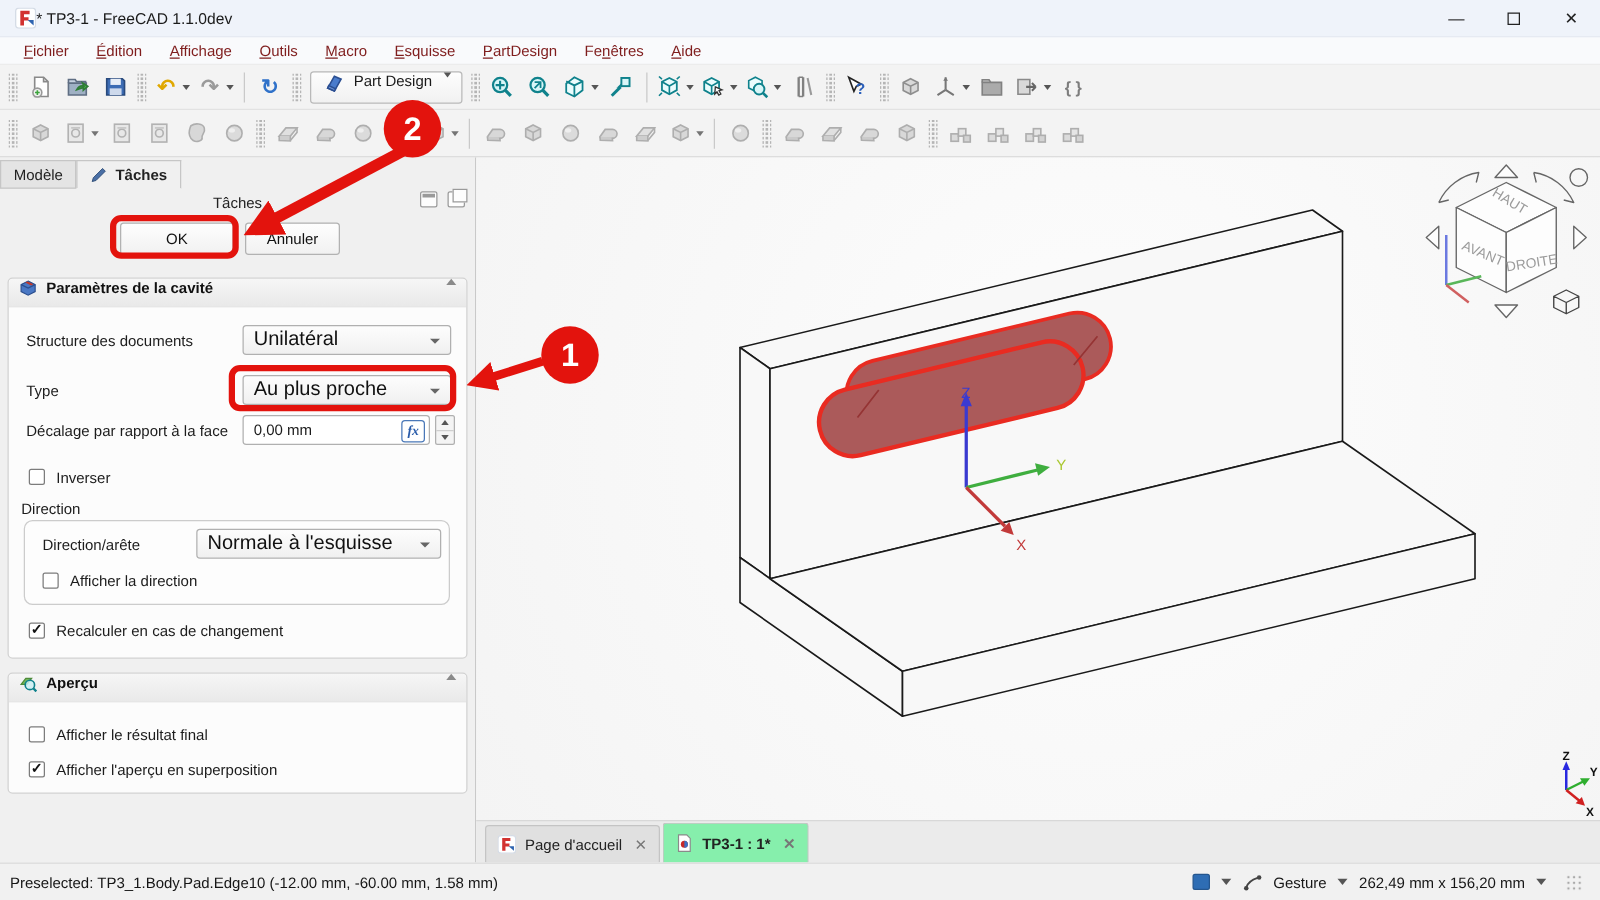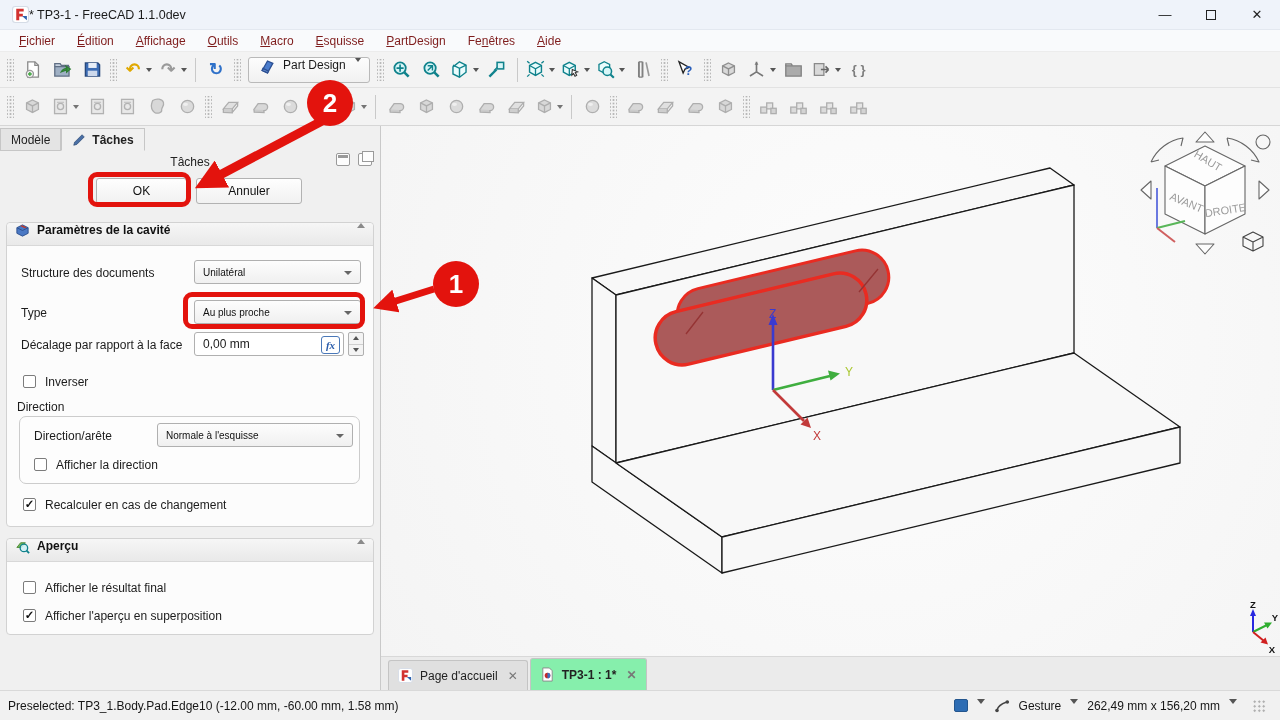--- a/index.html
+++ b/index.html
@@ -48,21 +48,21 @@
 .dockbtn{width:14px;height:13px;border:1px solid #9a9a9a;border-radius:2px;background:#fdfdfd;position:relative}
 .dockbtn.bar::after{content:"";position:absolute;left:1px;right:1px;top:1px;height:3px;background:#9a9a9a}
 .dockbtn.float::after{content:"";position:absolute;left:3px;top:-3px;width:10px;height:9px;border:1px solid #9a9a9a;background:#fdfdfd}
 .btn{position:absolute;height:26px;border:1px solid #b2b2b2;border-radius:3px;background:linear-gradient(#fefefe,#f1f1f1);font-size:12px;display:flex;align-items:center;justify-content:center;color:#111}
 
 .section{position:absolute;left:6px;width:368px;background:#fcfcfc;border:1px solid #d2d2d2;border-radius:4px}
 .sec-head{height:23px;background:linear-gradient(#f6f6f6,#e9e9e9);border-bottom:1px solid #d8d8d8;border-radius:4px 4px 0 0;display:flex;padding:0 8px;font-weight:bold;font-size:12px;color:#111}
 .sec-head .sic{margin-right:7px;display:flex}
 .collapse{margin-left:auto;width:0;height:0;border-left:4.5px solid transparent;border-right:4.5px solid transparent;border-bottom:5.5px solid #8a8a8a}
 .flabel{position:absolute;font-size:12px;color:#1c1c1c;white-space:nowrap}
-.combo{position:absolute;height:24px;border:1px solid #b0b0b0;border-radius:3px;background:linear-gradient(#fdfdfd,#f0f0f0);display:flex;align-items:center;padding:0 36px 0 8px;font-size:10px;color:#111}
+.combo{position:absolute;height:24px;border:1px solid #b0b0b0;border-radius:3px;background:linear-gradient(#fdfdfd,#f0f0f0);display:flex;align-items:center;padding:0 36px 0 8px;font-size:16px;color:#111}
 .combo::after{content:"";position:absolute;right:8px;top:10px;width:0;height:0;border-left:4px solid transparent;border-right:4px solid transparent;border-top:4.5px solid #666}
 .spinfield{position:absolute;height:24px;background:#fff;border:1px solid #b0b0b0;border-radius:3px;display:flex;align-items:center;padding-left:8px;font-size:12px}
 .fxbtn{position:absolute;right:3px;top:2.5px;width:19px;height:18px;border:1px solid #4a78b8;border-radius:3px;color:#2a5caa;background:#fff;font-family:"Liberation Serif",serif;font-style:italic;font-weight:bold;font-size:11px;display:flex;align-items:center;justify-content:center}
 .spinner{position:absolute;width:16px;height:24px;border:1px solid #b0b0b0;border-radius:2px;background:#f4f4f4;display:flex;flex-direction:column}
 .spinner span{flex:1;display:flex;align-items:center;justify-content:center}
 .spinner .up::after{content:"";width:0;height:0;border-left:3.5px solid transparent;border-right:3.5px solid transparent;border-bottom:4px solid #555}
 .spinner .dn::after{content:"";width:0;height:0;border-left:3.5px solid transparent;border-right:3.5px solid transparent;border-top:4px solid #555}
 .spinner .up{border-bottom:1px solid #cfcfcf}
 .checkbox{position:absolute;width:13px;height:13px;border:1px solid #7c7c7c;border-radius:2px;background:#fff;font-size:11.5px;line-height:11px;text-align:center;color:#111}
 .checkbox.on::after{content:"✓";font-weight:bold}
@@ -70,21 +70,21 @@
 
 
 .tabstrip{position:absolute;left:381px;top:656px;width:899px;height:34px;background:#ebebeb;display:flex;align-items:flex-end;padding-left:7px;border-top:1px solid #d8d8d8}
 .dtab{height:30px;display:flex;align-items:center;padding:0 9px;background:#e0e0e0;border:1px solid #c4c4c4;border-bottom:none;border-radius:3px 3px 0 0;margin-right:2px;font-size:12px;color:#222}
 .dtab.active{background:#86efac;height:32px;font-weight:bold}
 .dtab .dtic{margin-right:7px;display:flex}
 .tclose{margin-left:10px;color:#777;font-size:12px}
 
 
 .statusbar{position:absolute;left:0;top:690px;width:1280px;height:30px;background:#f1f1f1;border-top:1px solid #d9d9d9;display:flex;align-items:center;padding:0 8px;font-size:12px;color:#161616}
-.status-right{margin-left:auto;display:flex;gap:9px;padding-right:6px}
+.status-right{margin-left:auto;display:flex;align-items:center;gap:9px;padding-right:6px}
 .sb-color{width:14px;height:13px;background:#2e6db4;border:1px solid #24568e;border-radius:2px}
 .caret{width:0;height:0;border-left:4px solid transparent;border-right:4px solid transparent;border-top:5px solid #555}
 .grip{width:14px;height:14px;margin-left:6px;background-image:radial-gradient(#a9a9a9 1.1px,transparent 1.2px);background-size:4.5px 4.5px;background-position:bottom right}
 
 
 .overlay{position:absolute;left:0;top:0;z-index:60;pointer-events:none}
 .ann-rect{position:absolute;border:5px solid #e3130d;border-radius:9px;z-index:58;pointer-events:none}
 .ann-circle{position:absolute;width:46px;height:46px;border-radius:50%;background:#e3130d;color:#fff;font-size:26px;font-weight:bold;display:flex;align-items:center;justify-content:center;z-index:61;pointer-events:none}
 </style>
 </head>
@@ -548,21 +548,21 @@
       <span>Tâches</span>
     </div>
   </div>
   <div class="lp-header">Tâches</div>
   <div class="dockbtns">
     <span class="dockbtn bar"></span>
     <span class="dockbtn float"></span>
   </div>
 
   <div class="btn" style="left:96px;top:52px;width:91px">OK</div>
-  <div class="btn" style="left:196px;top:52px;width:106px">Annuler</div>
+  <div class="btn" style="left:196px;top:52px;width:76px">Annuler</div>
 
   <div class="section" style="top:96px;height:305px">
     <div class="sec-head">
       <span class="sic">
           <svg width="15" height="15" viewBox="0 0 16 16">
             <path d="M8 2l6 3v6l-6 3-6-3V5z" fill="#4a78c4" stroke="#2c4f8e"></path>
             <path d="M2 5l6 3 6-3" fill="none" stroke="#2c4f8e"></path>
             <path d="M5.5 3.2l5 2.5 2-1-5-2.4z" fill="#c0392b"></path>
           </svg>
         </span>

